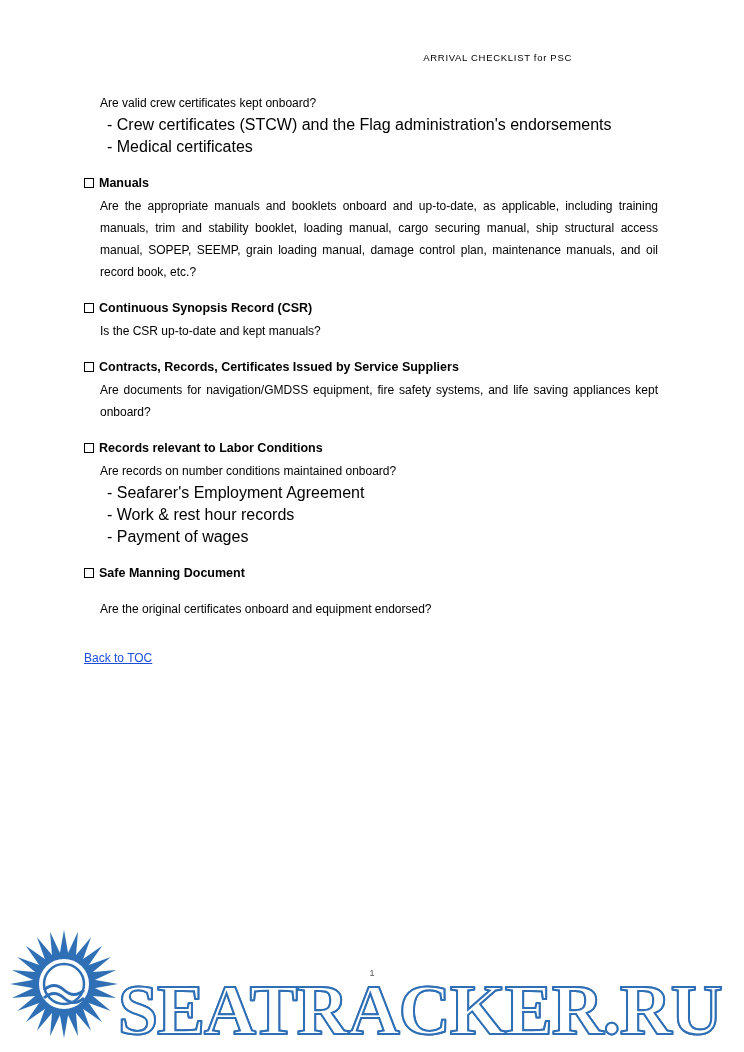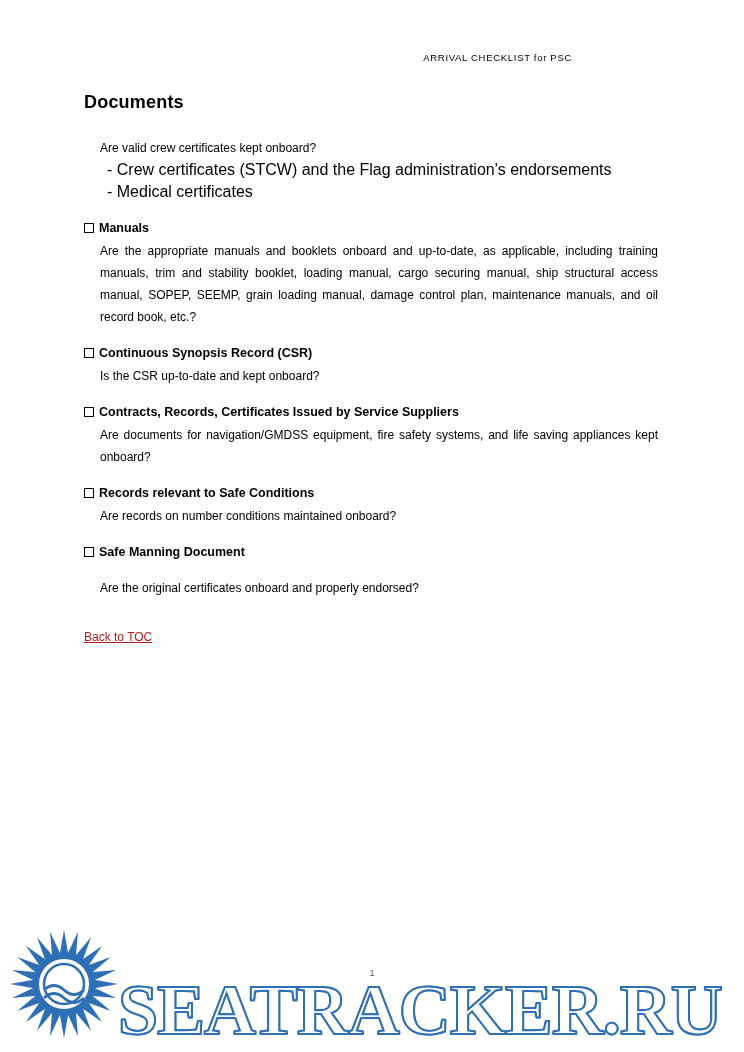--- a/index.html
+++ b/index.html
@@ -95,21 +95,21 @@
     white-space: nowrap;
   }
 
   .toc-link {
     margin-top: 28px;
     margin-left: 0px;
   }
 
   .toc-link a {
     font-size: 12px;
-    color: #b91c1c;
+    color: #1d4ed8;
     text-decoration: underline;
   }
 
   .page-number {
     position: absolute;
     top: 968px;
     left: 0;
     width: 744px;
     text-align: center;
     font-size: 9px;
@@ -153,21 +153,20 @@
 </style>
 </head>
 <body>
 
 <div class="page">
 
   <div class="header-right">ARRIVAL  CHECKLIST  for  PSC</div>
 
   <div class="content">
 
-    <h1 class="doc-title">Documents</h1>
 
     <div class="section">
       <div class="body-text nojust">Are valid crew certificates kept onboard?</div>
       <ul class="bullets">
         <li>- Crew certificates (STCW) and the Flag administration's endorsements</li>
         <li>- Medical certificates</li>
       </ul>
     </div>
 
     <div class="section">
@@ -176,48 +175,53 @@
         <span class="sec-title">Manuals</span>
       </div>
       <div class="body-text">Are the appropriate manuals and booklets onboard and up-to-date, as applicable, including training manuals, trim and stability booklet, loading manual, cargo securing manual, ship structural access manual, SOPEP, SEEMP, grain loading manual, damage control plan, maintenance manuals, and oil record book, etc.?</div>
     </div>
 
     <div class="section">
       <div class="sec-head">
         <span class="checkbox"></span>
         <span class="sec-title">Continuous Synopsis Record (CSR)</span>
       </div>
-      <div class="body-text nojust">Is the CSR up-to-date and kept onboard?</div>
+      <div class="body-text nojust">Is the CSR up-to-date and kept manuals?</div>
     </div>
 
     <div class="section">
       <div class="sec-head">
         <span class="checkbox"></span>
         <span class="sec-title">Contracts, Records, Certificates Issued by Service Suppliers</span>
       </div>
       <div class="body-text">Are documents for navigation/GMDSS equipment, fire safety systems, and life saving appliances kept onboard?</div>
     </div>
 
     <div class="section">
       <div class="sec-head">
         <span class="checkbox"></span>
-        <span class="sec-title">Records relevant to Safe Conditions</span>
+        <span class="sec-title">Records relevant to Labor Conditions</span>
       </div>
       <div class="body-text nojust">Are records on number conditions maintained onboard?</div>
+      <ul class="bullets">
+        <li>- Seafarer's Employment Agreement</li>
+        <li>- Work &amp; rest hour records</li>
+        <li>- Payment of wages</li>
+      </ul>
     </div>
 
     <div class="section">
       <div class="sec-head">
         <span class="checkbox"></span>
         <span class="sec-title">Safe Manning Document</span>
       </div>
     </div>
 
     <div class="section">
-      <div class="body-text nojust">Are the original certificates onboard and properly endorsed?</div>
+      <div class="body-text nojust">Are the original certificates onboard and equipment endorsed?</div>
     </div>
 
     <div class="toc-link">
       <a href="#">Back to TOC</a>
     </div>
 
   </div>
 
   <div class="page-number">1</div>
 

